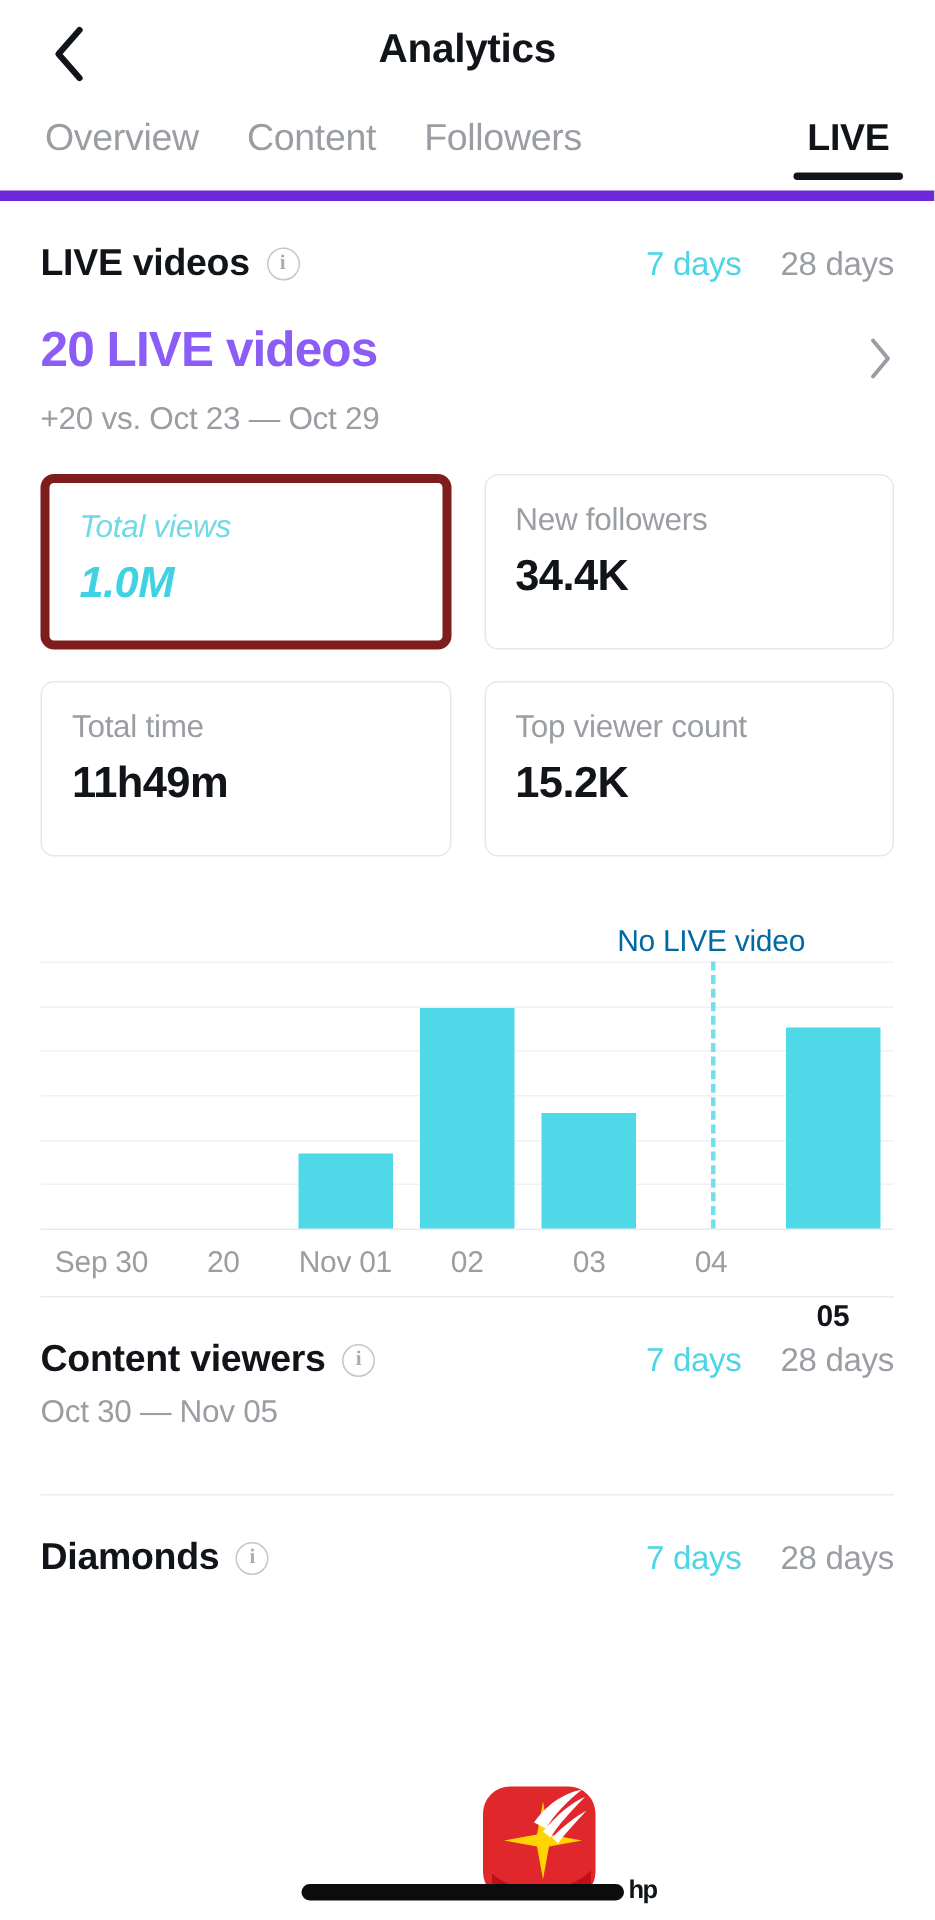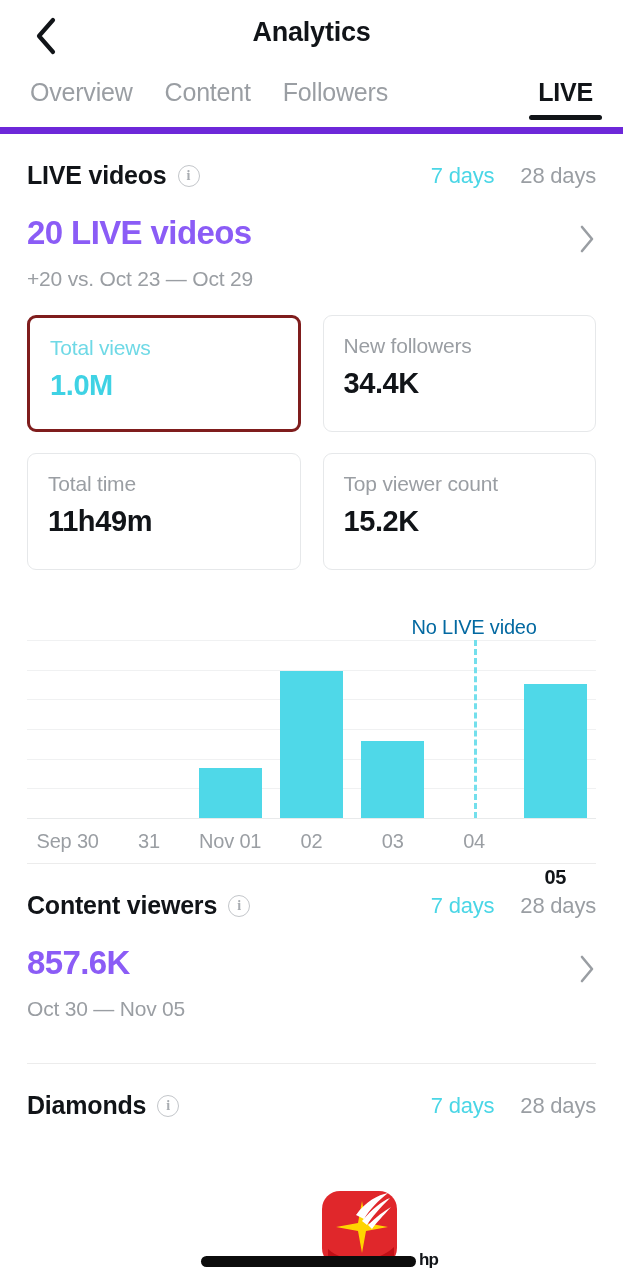--- a/index.html
+++ b/index.html
@@ -101,21 +101,21 @@
     gap:21px 22px;
   }
   .card {
     height:117px;
     border:1.5px solid #e6e8ea;
     border-radius:9px;
     padding:18px 20px 0 20px;
     cursor:pointer;
     background:#fff;
   }
-  .card.selected { border:3px solid #7f1d1d; }
+  .card.selected { border:6px solid #7f1d1d;font-style:italic; }
   .card-label {
     font-size:21px; color:#9a9ea3; letter-spacing:-0.2px;
   }
   .card.selected .card-label { color:#6fd9e6; }
   .card-value {
     margin-top:9px;
     font-size:29px; font-weight:700; color:#111418; letter-spacing:-0.4px;
   }
   .card.selected .card-value { color:#3fd2e4; }
 
@@ -253,49 +253,41 @@
         <div class="gridline base" style="top: 178px;"></div>
         <div class="bar" style="left: 171.513px; width: 63.4029px; height: 50px; background: rgb(79, 216, 232);"></div>
         <div class="bar" style="left: 252.799px; width: 63.4029px; height: 147px; background: rgb(79, 216, 232);"></div>
         <div class="bar" style="left: 334.084px; width: 63.4029px; height: 77px; background: rgb(79, 216, 232);"></div>
         <div class="bar" style="left: 496.656px; width: 63.4029px; height: 134px; background: rgb(79, 216, 232);"></div>
         <div class="nolive-line" style="left: 447.071px;"></div>
         <div class="nolive-label" style="left: 447.071px; top: -24px;">No LIVE video</div>
       </div>
     <div class="xaxis" id="xaxis">
         <div class="xtick" style="left: 40.6429px;">Sep 30</div>
-        <div class="xtick" style="left: 121.929px;">31</div>
+        <div class="xtick" style="left: 121.929px;">20</div>
         <div class="xtick" style="left: 203.214px;">Nov 01</div>
         <div class="xtick" style="left: 284.5px;">02</div>
         <div class="xtick" style="left: 365.786px;">03</div>
         <div class="xtick" style="left: 447.071px;">04</div>
         <div class="xtick emph" style="left: 528.357px;">05</div>
       </div>
   </div>
 
   <div class="divider"></div>
 
   <div class="section">
     <div class="sec-head">
       <span class="sec-title">Content viewers</span>
       <span class="info-icon">i</span>
       <span class="range-group">
         <span class="range active">7 days</span>
         <span class="range">28 days</span>
       </span>
     </div>
 
-    <div class="headline-row">
-      <span class="headline-num">857.6K</span>
-      <span class="chev-right">
-        <svg width="18" height="30" viewBox="0 0 18 30" fill="none">
-          <path d="M4 3 L14 15 L4 27" stroke="#9a9ea3" stroke-width="2.6" stroke-linecap="round" stroke-linejoin="round"></path>
-        </svg>
-      </span>
-    </div>
     <div class="sub-compare">Oct 30 — Nov 05</div>
   </div>
 
   <div class="divider" style="margin-top:42px;"></div>
 
   <div class="section">
     <div class="sec-head">
       <span class="sec-title">Diamonds</span>
       <span class="info-icon">i</span>
       <span class="range-group">

